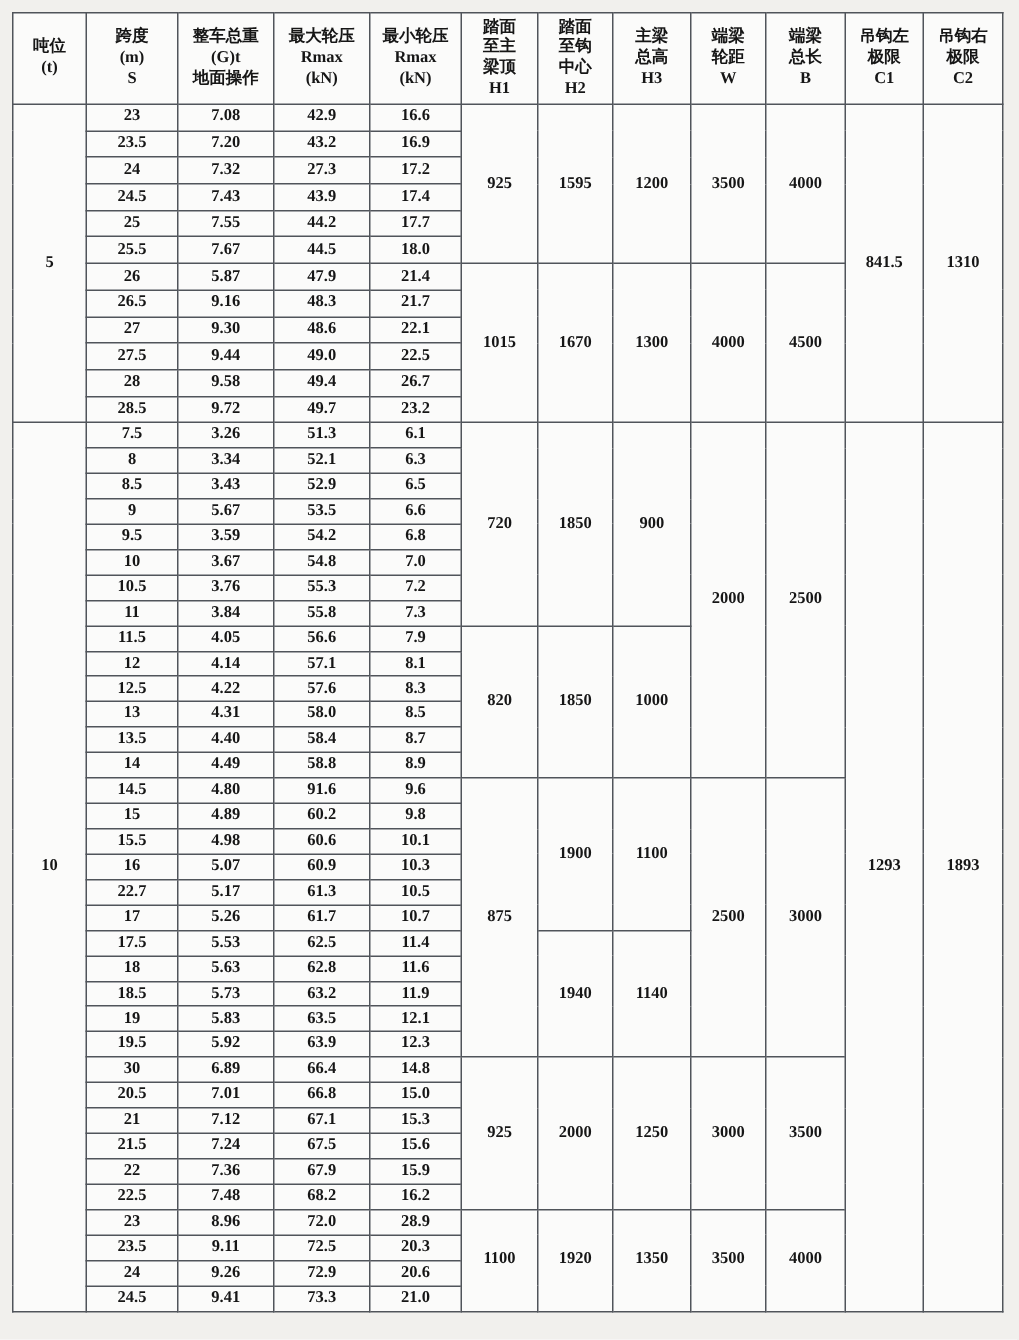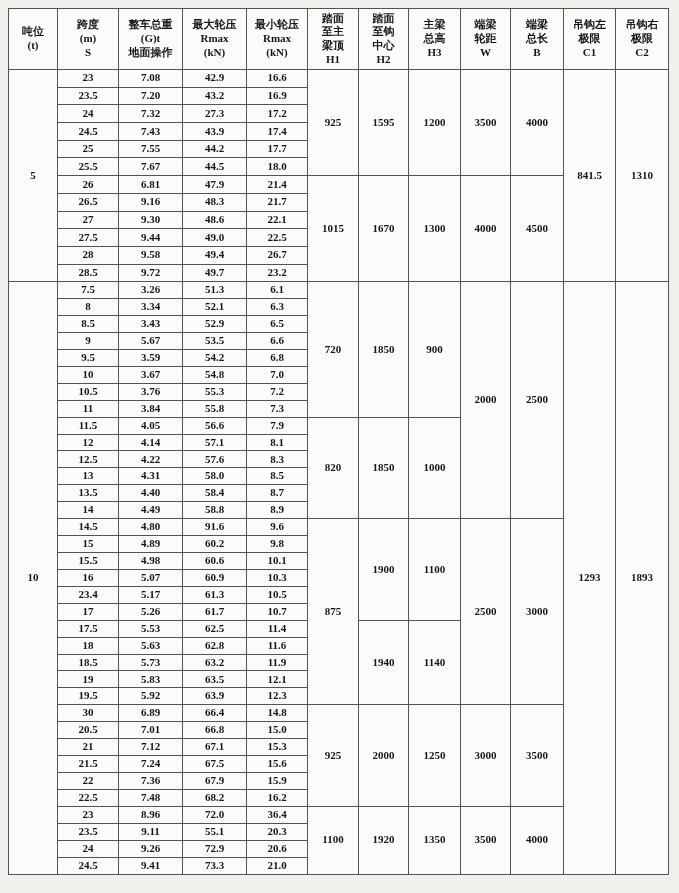--- a/index.html
+++ b/index.html
@@ -105,21 +105,21 @@
           <td>17.7</td>
         </tr>
         <tr>
           <td>25.5</td>
           <td>7.67</td>
           <td>44.5</td>
           <td>18.0</td>
         </tr>
         <tr>
           <td>26</td>
-          <td>6.81</td>
+          <td>5.87</td>
           <td>47.9</td>
           <td>21.4</td>
           <td rowspan="6">1015</td>
           <td rowspan="6">1670</td>
           <td rowspan="6">1300</td>
           <td rowspan="6">4000</td>
           <td rowspan="6">4500</td>
         </tr>
         <tr>
           <td>26.5</td>
@@ -271,21 +271,21 @@
           <td>60.6</td>
           <td>10.1</td>
         </tr>
         <tr>
           <td>16</td>
           <td>5.07</td>
           <td>60.9</td>
           <td>10.3</td>
         </tr>
         <tr>
-          <td>23.4</td>
+          <td>22.7</td>
           <td>5.17</td>
           <td>61.3</td>
           <td>10.5</td>
         </tr>
         <tr>
           <td>17</td>
           <td>5.26</td>
           <td>61.7</td>
           <td>10.7</td>
         </tr>
@@ -359,31 +359,31 @@
         <tr>
           <td>22.5</td>
           <td>7.48</td>
           <td>68.2</td>
           <td>16.2</td>
         </tr>
         <tr>
           <td>23</td>
           <td>8.96</td>
           <td>72.0</td>
-          <td>36.4</td>
+          <td>28.9</td>
           <td rowspan="4">1100</td>
           <td rowspan="4">1920</td>
           <td rowspan="4">1350</td>
           <td rowspan="4">3500</td>
           <td rowspan="4">4000</td>
         </tr>
         <tr>
           <td>23.5</td>
           <td>9.11</td>
-          <td>55.1</td>
+          <td>72.5</td>
           <td>20.3</td>
         </tr>
         <tr>
           <td>24</td>
           <td>9.26</td>
           <td>72.9</td>
           <td>20.6</td>
         </tr>
         <tr>
           <td>24.5</td>

